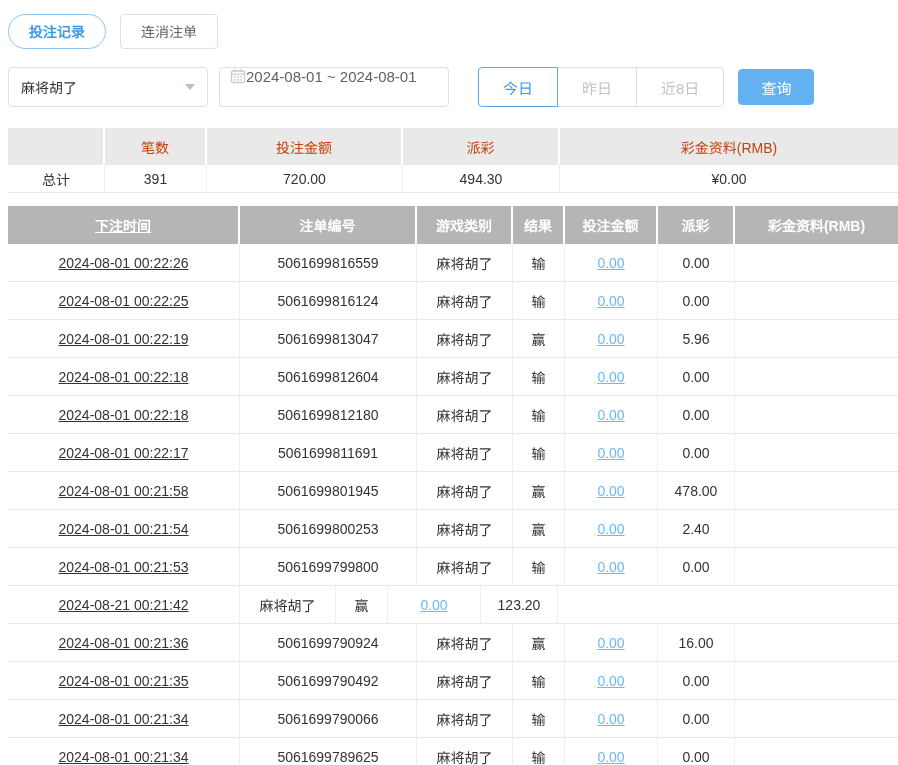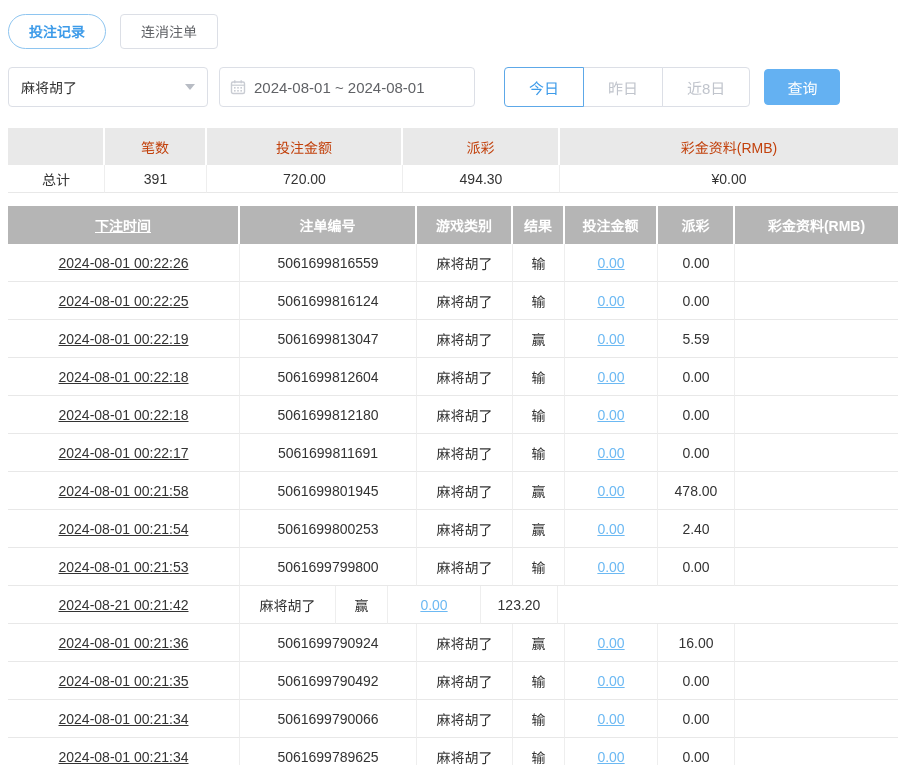--- a/index.html
+++ b/index.html
@@ -38,23 +38,23 @@
     padding: 0 12px; cursor: pointer; background: #fff;
   }
   .select-box .caret {
     width: 0; height: 0;
     border-left: 5px solid transparent;
     border-right: 5px solid transparent;
     border-top: 6px solid #b8bcc4;
   }
   .date-box {
     margin-left: 11px;
-    width: 256px; height: 40px;
+    width: 230px; height: 40px;
     border: 1px solid #dcdfe6; border-radius: 4px;
-    display: flex; align-items: center; gap: 8px;
+    display: flex; gap: 0;
     padding: 0 10px; background: #fff; cursor: pointer;
     color: #606266; font-size: 15px;
   }
   .cal-icon { flex: 0 0 auto; display: inline-flex; }
   .btn-group { display: flex; margin-left: 13px; }
   .seg-btn {
     height: 40px; padding: 0 24px;
     background: #fff; border: 1px solid #dcdfe6;
     color: #c0c4cc; font-size: 15px; cursor: pointer;
     margin-left: -1px; position: relative;
@@ -221,21 +221,21 @@
   </div>
 
   <div class="tr row">
     <div class="td r-c0">2024-08-01 00:22:19</div>
     <div class="td r-c1">5061699813047</div>
     <div class="td r-c2">麻将胡了</div>
     <div class="td r-c3">赢</div>
     <div class="td r-c4">
       <a class="bet-link">0.00</a>
     </div>
-    <div class="td r-c5">5.59</div>
+    <div class="td r-c5">5.96</div>
     <div class="td r-c6"></div>
   </div>
 
   <div class="tr row">
     <div class="td r-c0">2024-08-01 00:22:18</div>
     <div class="td r-c1">5061699812604</div>
     <div class="td r-c2">麻将胡了</div>
     <div class="td r-c3">输</div>
     <div class="td r-c4">
       <a class="bet-link">0.00</a>

